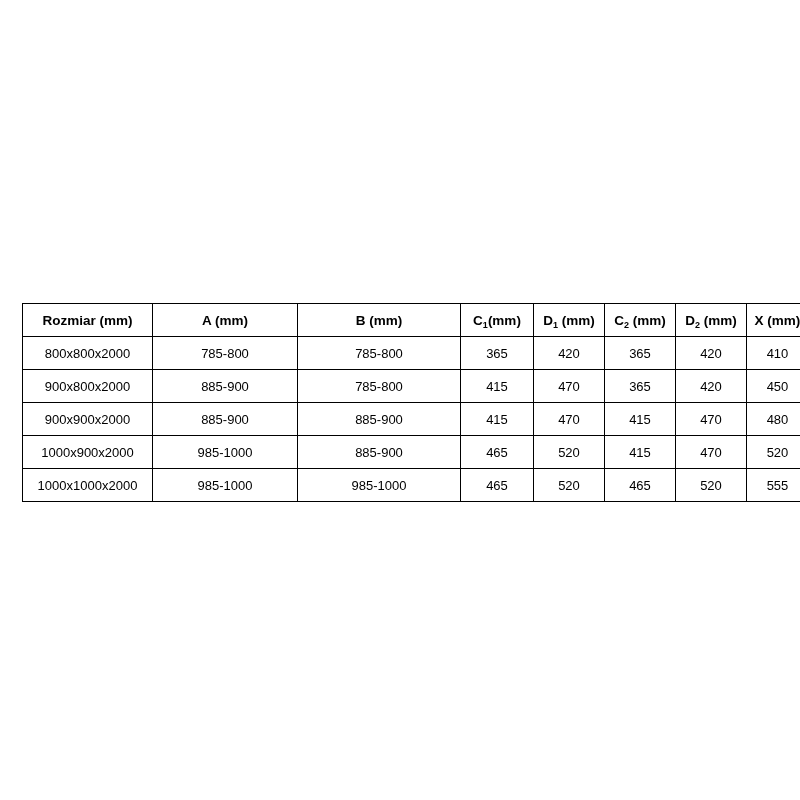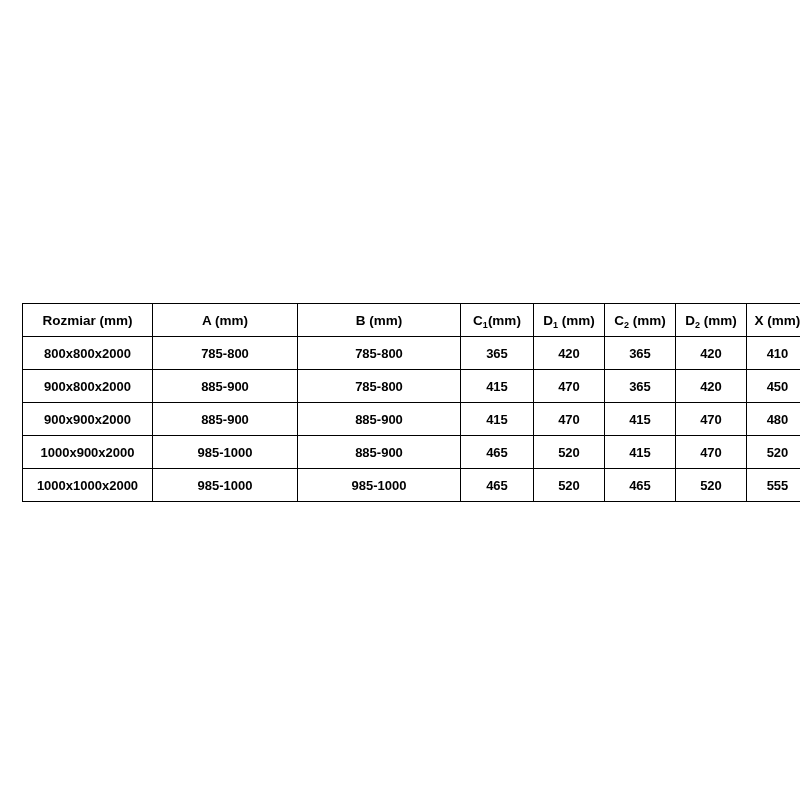--- a/index.html
+++ b/index.html
@@ -37,21 +37,21 @@
     font-size: 13px;
     height: 32px;
     padding: 0 2px;
     white-space: nowrap;
   }
   table.spec th {
     font-weight: bold;
     font-size: 13.5px;
   }
   table.spec td {
-    font-weight: bold;
+    font-weight: normal;
     font-size: 13px;
   }
   
   col.c-size  { width: 130px; }
   col.c-a     { width: 145px; }
   col.c-b     { width: 163px; }
   col.c-c1    { width: 73px; }
   col.c-d1    { width: 71px; }
   col.c-c2    { width: 71px; }
   col.c-d2    { width: 71px; }

